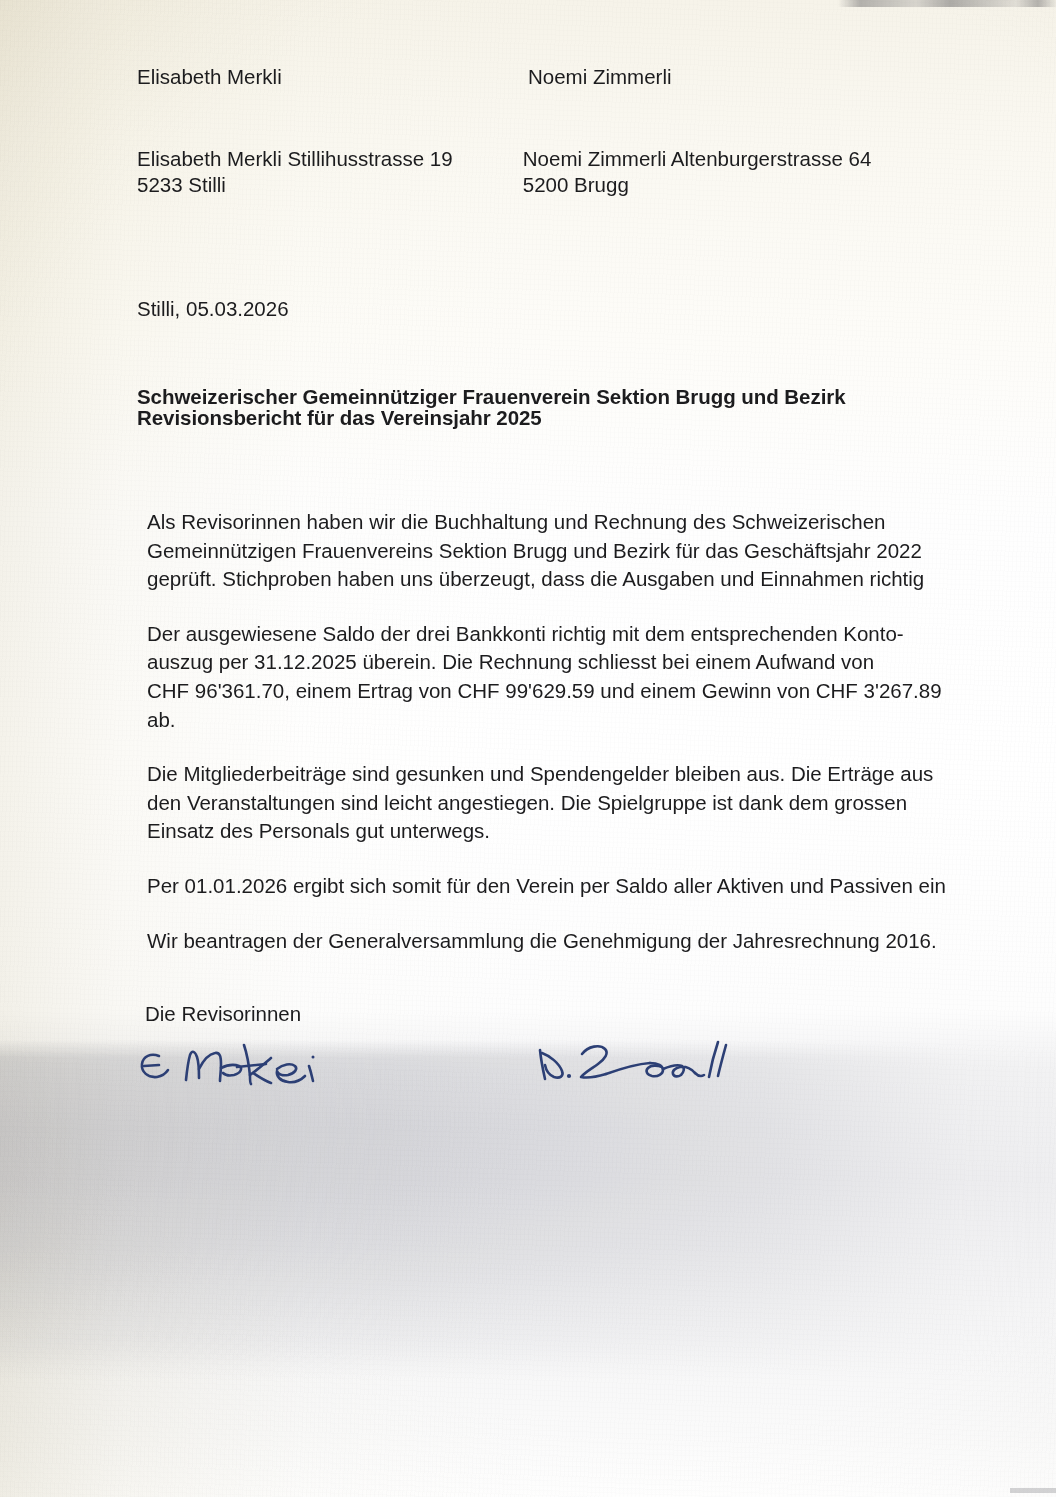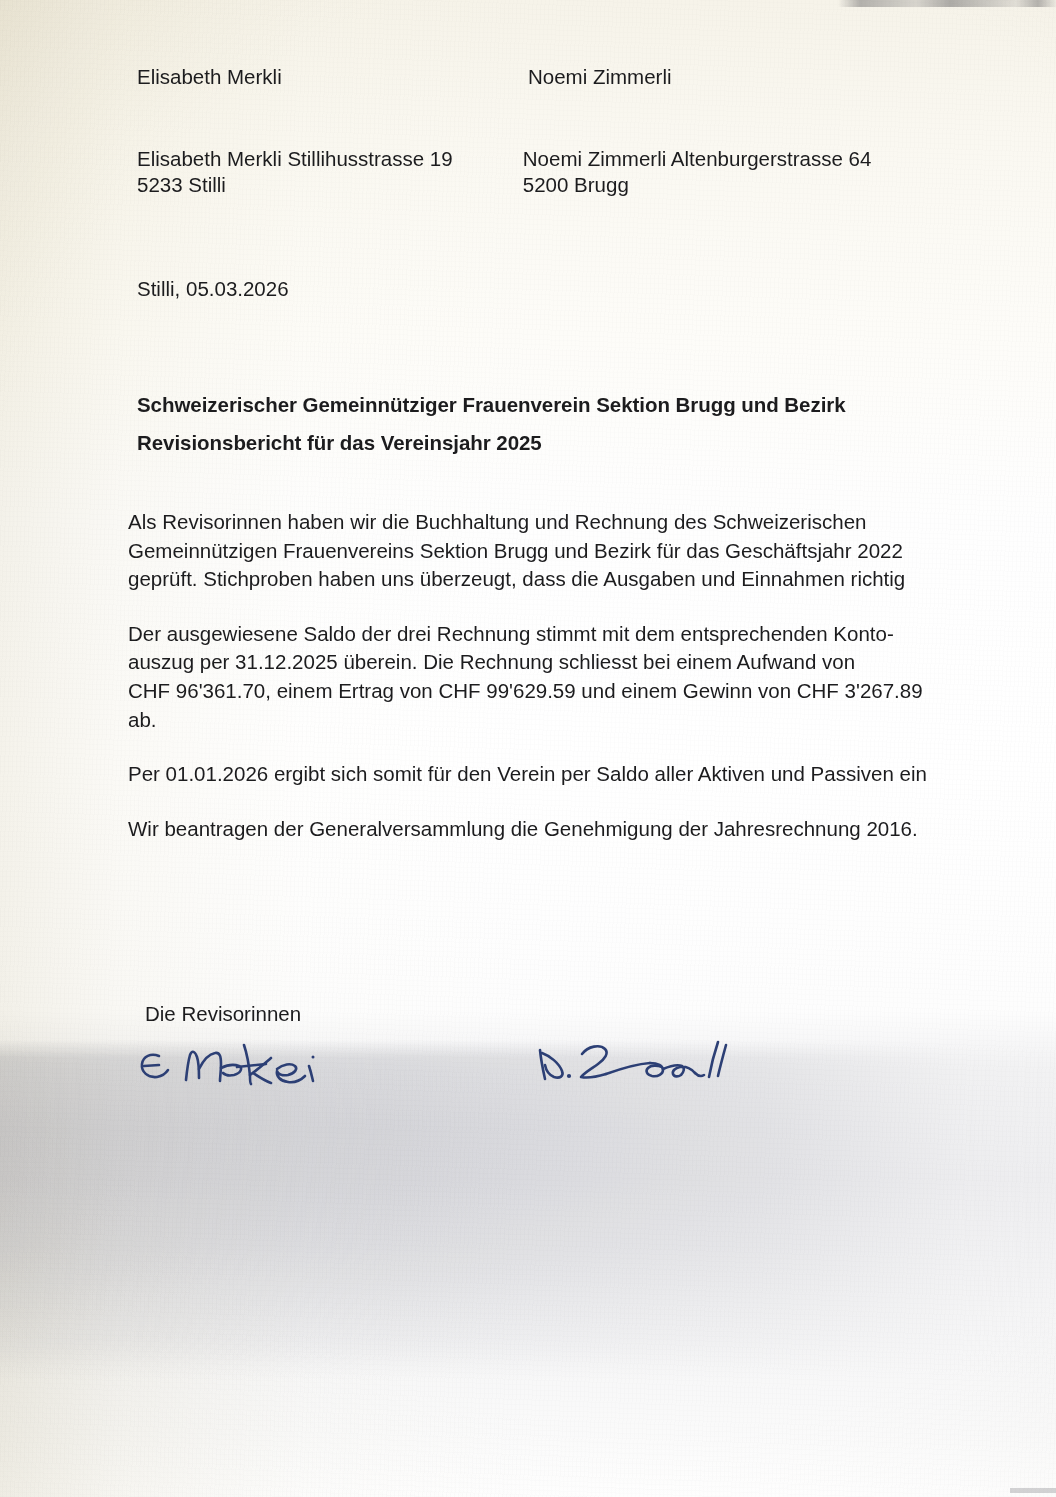--- a/index.html
+++ b/index.html
@@ -145,40 +145,40 @@
     width: 840px;
     display: flex;
   }
   .addr-col { font-size: 20.5px; line-height: 25.5px; }
   .addr-col.left  { width: 391px; }
   .addr-col .line { white-space: pre; }
 
   .date-line {
     position: absolute;
     left: 137px;
-    top: 276px;
+    top: 296px;
     font-size: 20.5px;
     line-height: 25px;
   }
 
   .heading {
     position: absolute;
     left: 137px;
     top: 386px;
     width: 800px;
     font-size: 20.5px;
-    line-height: 38px;
+    line-height: 21px;
     font-weight: bold;
     letter-spacing: -0.05px;
   }
   .heading .line { white-space: pre; }
 
   .body {
     position: absolute;
-    left: 128px;
+    left: 147px;
     top: 508px;
     width: 812px;
     font-size: 20.5px;
     line-height: 28.6px;
   }
   .body p { margin: 0 0 26px 0; }
   .body p.last { margin-bottom: 0; }
   .body .line { white-space: pre; display: block; }
 
   .sig-intro {
@@ -250,26 +250,31 @@
 
     <div class="body">
 
       <p>
         <span class="line">Als Revisorinnen haben wir die Buchhaltung und Rechnung des Schweizerischen</span>
         <span class="line">Gemeinnützigen Frauenvereins Sektion Brugg und Bezirk für das Geschäftsjahr 2022</span>
         <span class="line">geprüft. Stichproben haben uns überzeugt, dass die Ausgaben und Einnahmen richtig</span>
       </p>
 
       <p>
-        <span class="line">Der ausgewiesene Saldo der drei Rechnung stimmt mit dem entsprechenden Konto-</span>
+        <span class="line">Der ausgewiesene Saldo der drei Bankkonti richtig mit dem entsprechenden Konto-</span>
         <span class="line">auszug per 31.12.2025 überein. Die Rechnung schliesst bei einem Aufwand von</span>
         <span class="line">CHF 96'361.70, einem Ertrag von CHF 99'629.59 und einem Gewinn von CHF 3'267.89</span>
         <span class="line">ab.</span>
       </p>
 
+      <p>
+        <span class="line">Die Mitgliederbeiträge sind gesunken und Spendengelder bleiben aus. Die Erträge aus</span>
+        <span class="line">den Veranstaltungen sind leicht angestiegen. Die Spielgruppe ist dank dem grossen</span>
+        <span class="line">Einsatz des Personals gut unterwegs.</span>
+      </p>
 
       <p>
         <span class="line">Per 01.01.2026 ergibt sich somit für den Verein per Saldo aller Aktiven und Passiven ein</span>
       </p>
 
       <p class="last">
         <span class="line">Wir beantragen der Generalversammlung die Genehmigung der Jahresrechnung 2016.</span>
       </p>
 
     </div>

